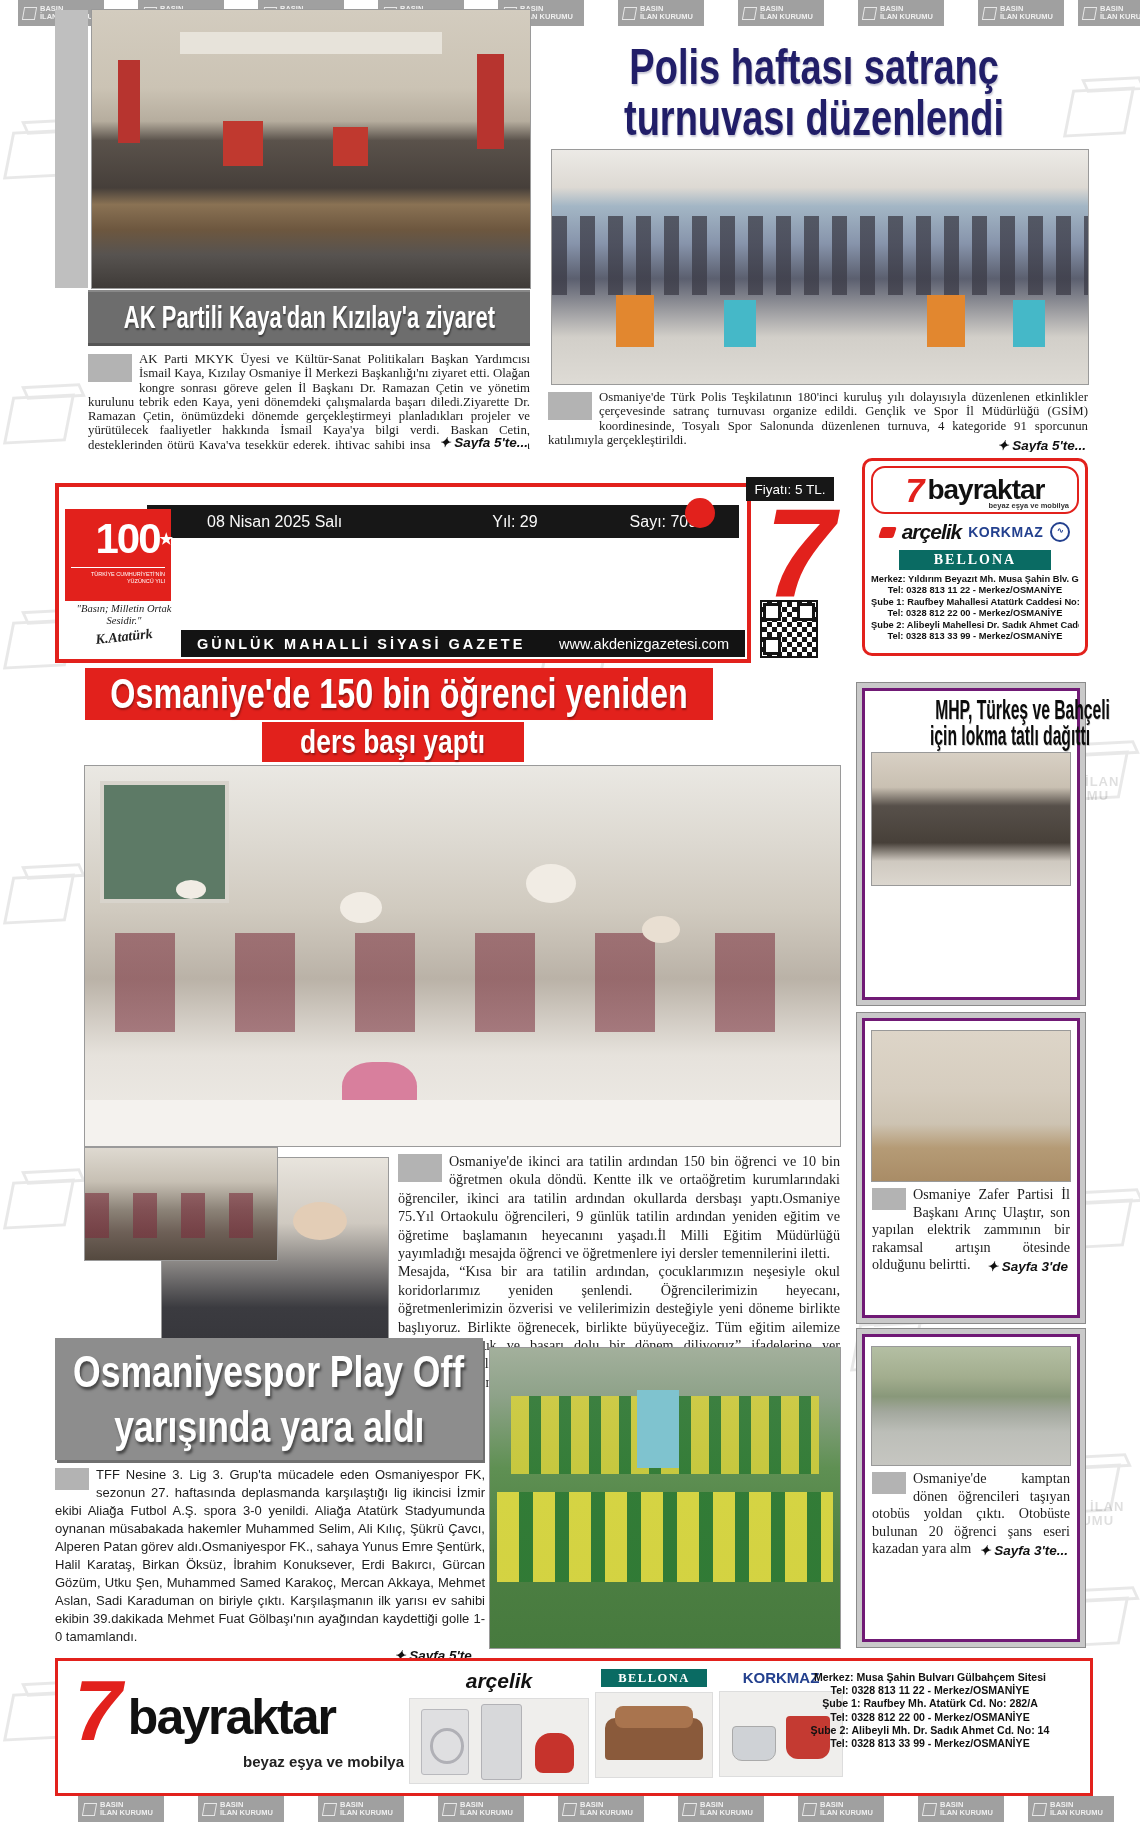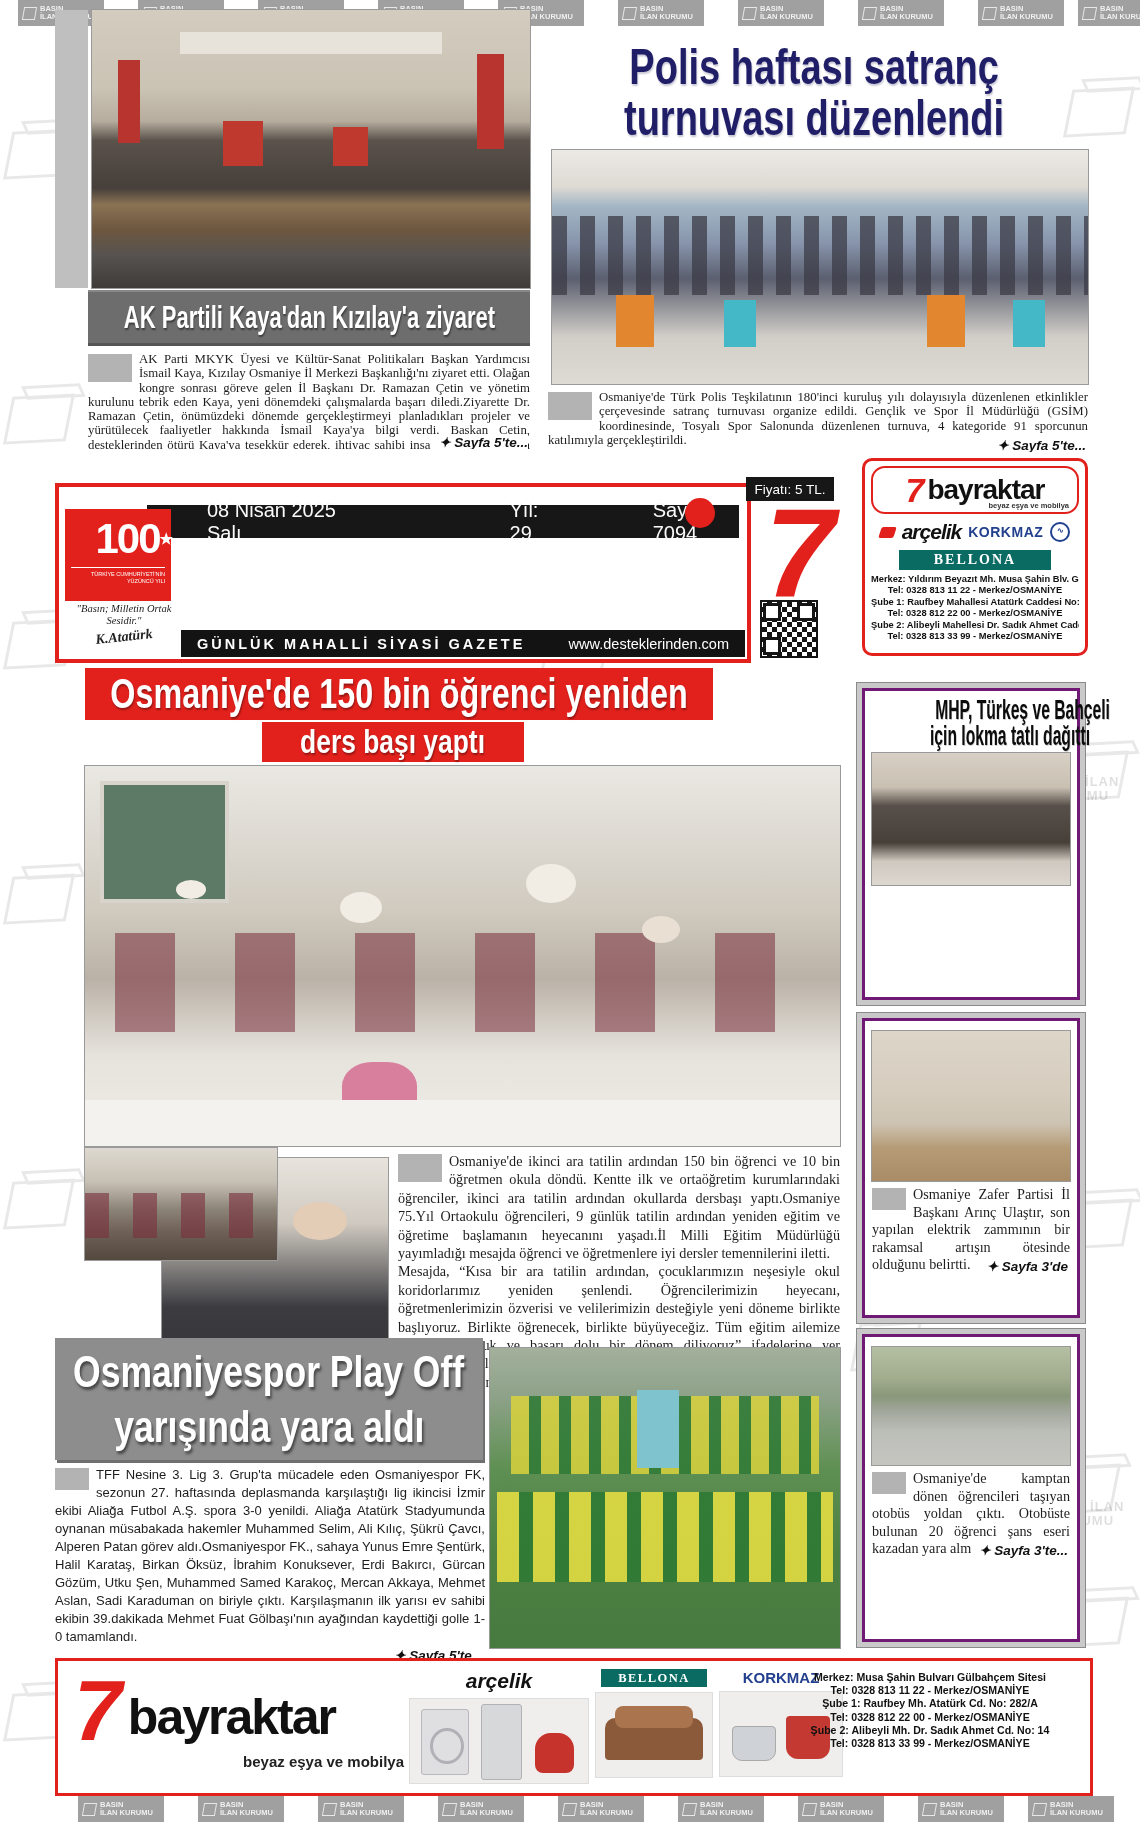--- a/index.html
+++ b/index.html
@@ -110,21 +110,21 @@
   
   .tr-head{left:540px;top:42px;width:548px;text-align:center;color:#211e68;z-index:1;}
   .tr-head .cond{font-size:50px;line-height:51px;font-weight:bold;transform:scaleX(.76);
            text-shadow:1px 2px 2px rgba(40,40,90,.25);}
   .tr-photo{left:552px;top:150px;width:536px;height:234px;}
   .tr-body{left:548px;top:390px;width:540px;height:62px;font-size:12.8px;line-height:14.3px;}
 
   
   .mast-box{left:55px;top:483px;width:688px;height:172px;border:4px solid #e2211c;background:#fff;z-index:1;}
   .mast-bar{position:absolute;left:88px;top:18px;right:8px;height:33px;background:#171717;color:#fafafa;
-            font-size:20px;display:flex;align-items:center;}
+            font-size:16px;display:flex;align-items:center;}
   .mast-bar .d{margin-left:60px;} .mast-bar .y{margin-left:150px;} .mast-bar .s{margin-left:92px;}
   .idot{position:absolute;right:24px;top:-7px;width:30px;height:30px;border-radius:50%;background:#e2211c;}
   .cent{position:absolute;left:6px;top:22px;width:106px;height:92px;background:#e2211c;color:#fff;
         text-align:right;box-sizing:border-box;padding-top:8px;}
   .cent .num{font-size:42px;font-weight:bold;line-height:44px;letter-spacing:-2px;}
   .cent .num s{text-decoration:none;font-size:15px;vertical-align:top;}
   .cent .cap{font-size:5.5px;line-height:7px;border-top:1px solid #fff;margin:6px 6px 0;padding-top:3px;}
   .motto{position:absolute;left:0px;top:116px;width:130px;text-align:center;
          font:italic 10.5px/12px "Liberation Serif",serif;color:#222;}
   .sign{display:block;font:italic bold 14px "Liberation Serif",serif;transform:rotate(-6deg);margin-top:2px;}
@@ -388,21 +388,21 @@
     <div class="cent">
       <div class="num"><span>100</span><s>★</s></div>
       <div class="cap">TÜRKİYE CUMHURİYETİ'NİN YÜZÜNCÜ YILI</div>
     </div>
     <div class="motto">
       <span>"Basın; Milletin Ortak Sesidir."</span>
       <span class="sign">K.Atatürk</span>
     </div>
     <div class="mast-bot">
       <span class="sub">GÜNLÜK MAHALLİ SİYASİ GAZETE</span>
-      <span>www.desteklerinden.com</span>
+      <span>www.akdenizgazetesi.com</span>
     </div>
   </header>
 
   <div class="abs price">Fiyatı: 5 TL.</div>
   <div class="abs seven7">7</div>
   <div class="abs qr">
       <u class="f1"></u>
       <u class="f2"></u>
       <u class="f3"></u>
     </div>

